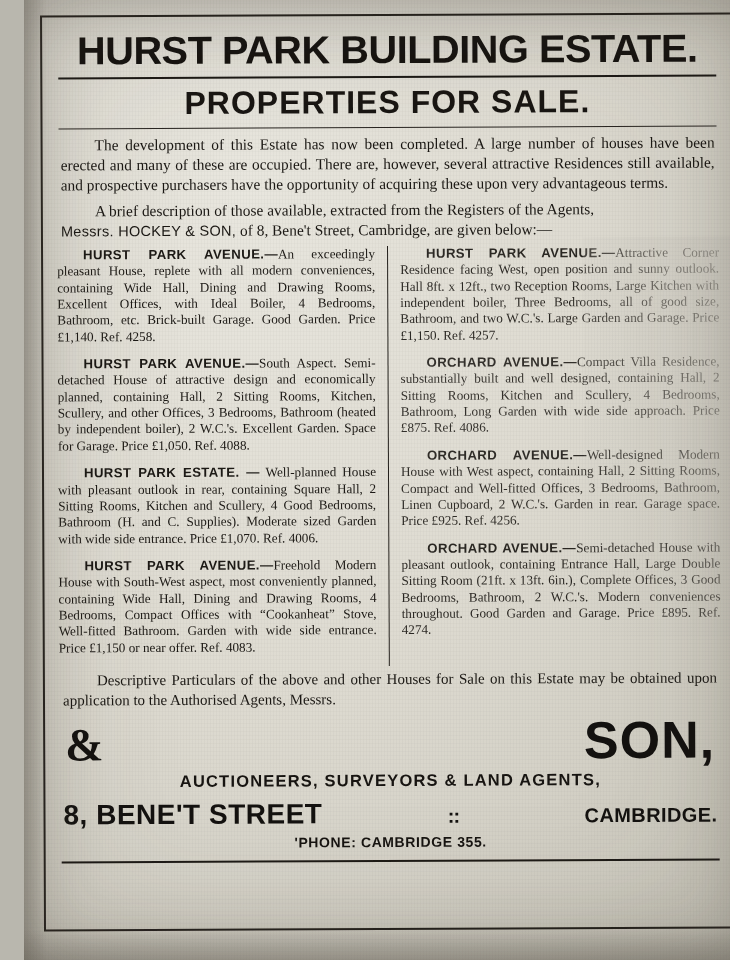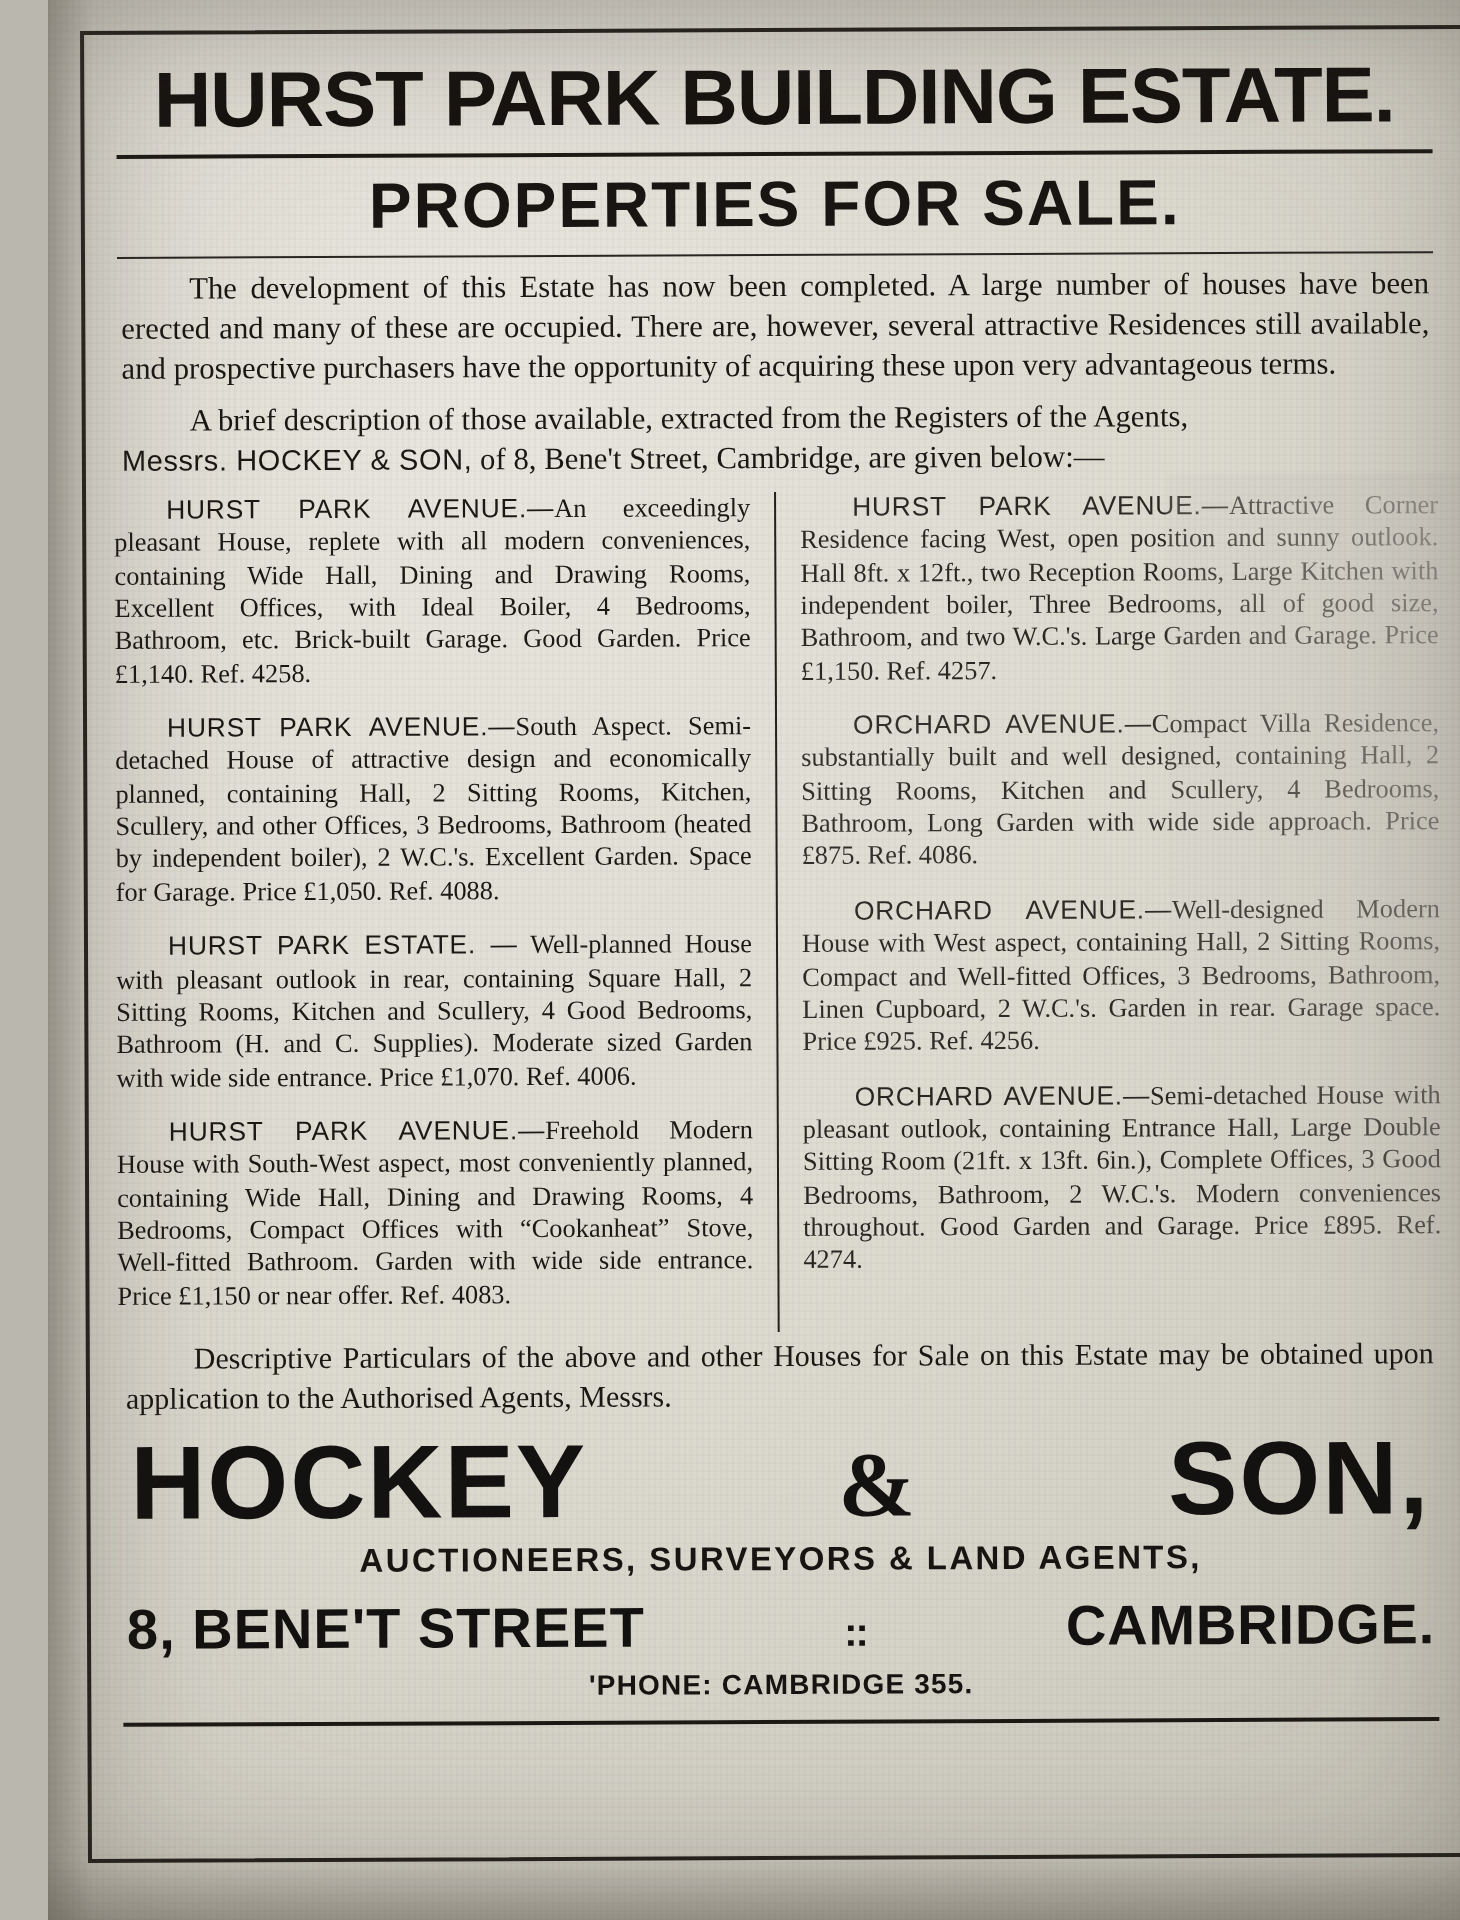--- a/index.html
+++ b/index.html
@@ -122,21 +122,21 @@
   }
   .entry {
     margin-bottom: 11px;
     font-size: 13.2px;
     line-height: 1.24;
     text-align: justify;
     color: #1c1915;
   }
   .entry .head {
     font-family: "Liberation Sans", sans-serif;
-    font-weight: normal;
+    font-weight: bold;
     font-size: 13.2px;
     letter-spacing: 0.4px;
   }
   .entry .body {
     font-family: "Liberation Serif", serif;
   }
   .entry-indent {
     text-indent: 26px;
   }
   
@@ -208,21 +208,21 @@
     font-weight: bold;
     font-size: 20px;
     color: #141210;
     letter-spacing: -1px;
     line-height: 0.8;
     text-align: center;
   }
   .city {
     font-family: "Liberation Sans", sans-serif;
     font-weight: bold;
-    font-size: 28px;
+    font-size: 20px;
     letter-spacing: 0.4px;
     color: #141210;
     white-space: nowrap;
   }
   .phone {
     text-align: center;
     font-family: "Liberation Sans", sans-serif;
     font-weight: bold;
     font-size: 14px;
     letter-spacing: 0.6px;
@@ -309,21 +309,20 @@
           <div class="fade-right"></div>
         </div>
       </div>
 
       <div class="closing">
         <p>Descriptive Particulars of the above and other Houses for Sale on this Estate may be obtained upon application to the Authorised Agents, Messrs.</p>
       </div>
 
       <div class="footer">
         <div class="firm">
-          <span>HOCKEY</span>
           <span class="amp">&amp;</span>
           <span>SON,</span>
         </div>
         <div class="prof">AUCTIONEERS, SURVEYORS &amp; LAND AGENTS,</div>
         <div class="addr-row">
           <span class="addr">8, BENE'T STREET</span>
           <span class="dots">::</span>
           <span class="city">CAMBRIDGE.</span>
         </div>
         <div class="phone">'PHONE: CAMBRIDGE 355.</div>

